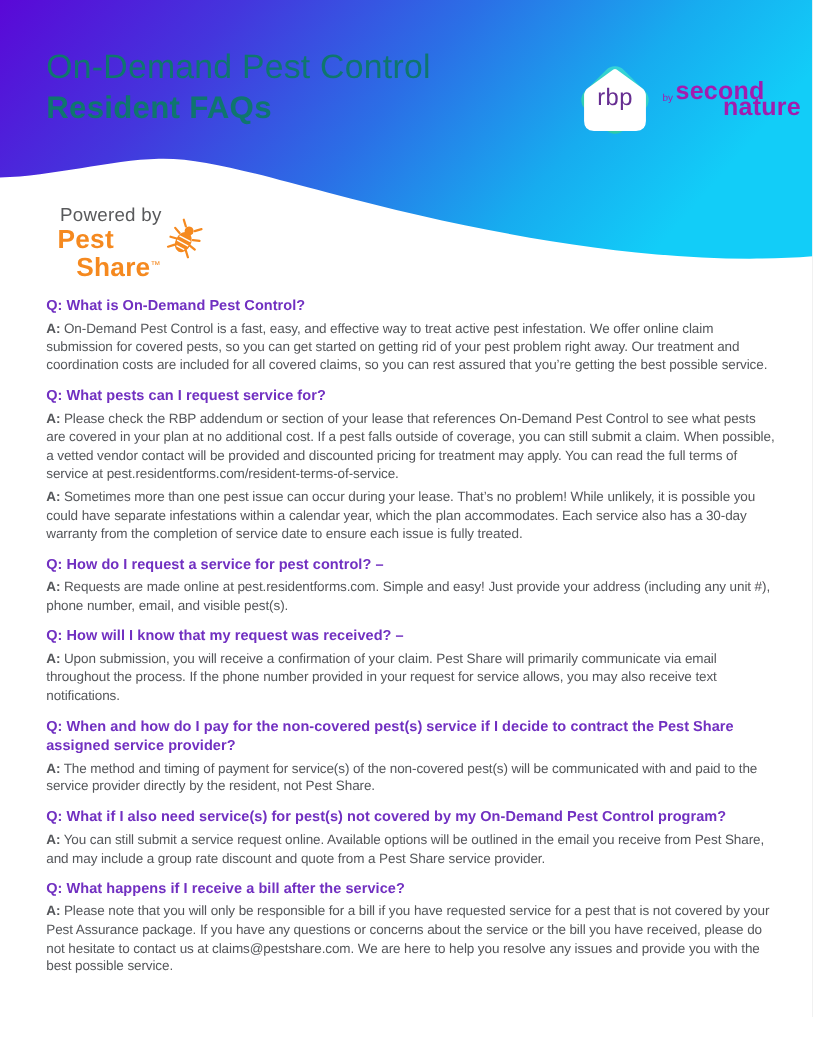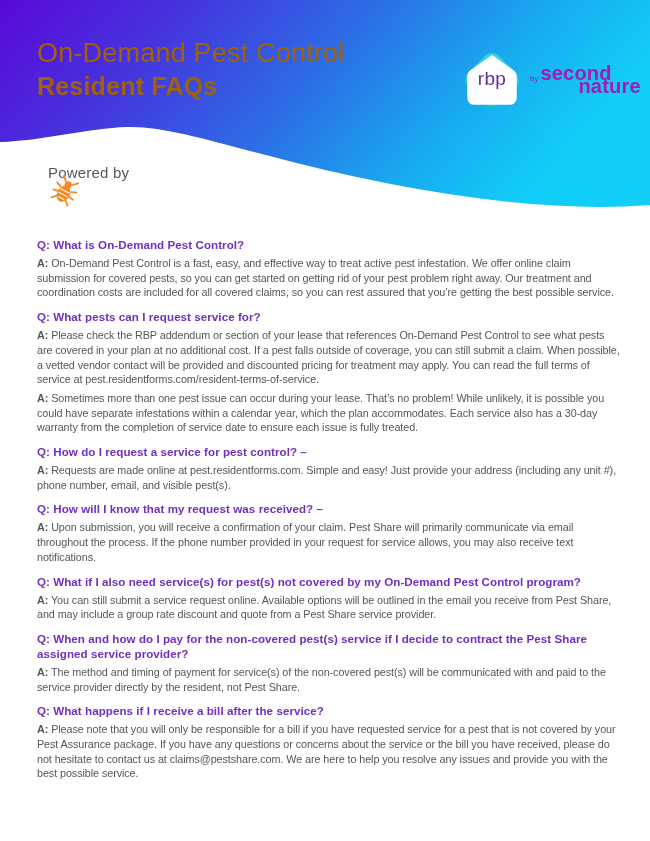--- a/index.html
+++ b/index.html
@@ -9,21 +9,21 @@
     height:841px;
     margin:0 auto;
     background:#ffffff;
     overflow:hidden;
     font-family:"Liberation Sans","DejaVu Sans",sans-serif;
   }
 
   
   .hero{position:relative;width:650px;height:224px;}
   .hero-wave{position:absolute;top:0;left:0;display:block;}
-  .hero-titles{position:absolute;top:36px;left:37px;color:#a16207;}
+  .hero-titles{position:absolute;top:36px;left:37px;color:#0f766e;}
   .hero-title{font-size:27px;font-weight:400;letter-spacing:.2px;line-height:34px;}
   .hero-subtitle{font-size:25px;font-weight:700;letter-spacing:.2px;line-height:32px;}
 
   
   .brand{position:absolute;top:50px;left:462px;display:flex;align-items:center;}
   .rbp-badge{position:relative;width:60px;height:60px;flex:0 0 auto;}
   .rbp-diamond{
     position:absolute;top:8px;left:8px;width:44px;height:44px;
     border-radius:10px;transform:rotate(45deg);
     background:linear-gradient(160deg,#35d4da 0%,#2fc9a4 100%);
@@ -98,20 +98,24 @@
         <span class="sn-name">
           <span>second</span>
           <span class="sn-line2">nature</span>
         </span>
       </div>
     </div>
 
     <div class="pestshare">
       <div class="ps-powered">Powered by</div>
       <div class="ps-row">
+        <span class="ps-word">
+          <span>Pest</span>
+          <span class="ps-line2"><span>Share</span><span class="ps-tm">™</span></span>
+        </span>
         <svg class="ps-bug" width="26" height="30" viewBox="0 0 26 30" aria-hidden="true">
           <g stroke="#f5891f" stroke-width="1.8" stroke-linecap="round" fill="none">
             <path d="M9 6 L5 2"></path>
               <path d="M17 6 L21 2"></path>
             <path d="M7 13 L2 11"></path>
               <path d="M7 18 L2 19"></path>
               <path d="M8 23 L4 27"></path>
             <path d="M19 13 L24 11"></path>
               <path d="M19 18 L24 19"></path>
               <path d="M18 23 L22 27"></path>
@@ -147,27 +151,27 @@
       <h3 class="q">Q: How do I request a service for pest control? –</h3>
       <p class="a"><strong class="a-prefix">A:</strong> <span class="a-text">Requests are made online at pest.residentforms.com. Simple and easy! Just provide your address (including any unit #), phone number, email, and visible pest(s).</span></p>
     </section>
 
     <section class="faq-item">
       <h3 class="q">Q: How will I know that my request was received? –</h3>
       <p class="a"><strong class="a-prefix">A:</strong> <span class="a-text">Upon submission, you will receive a confirmation of your claim. Pest Share will primarily communicate via email throughout the process. If the phone number provided in your request for service allows, you may also receive text notifications.</span></p>
     </section>
 
     <section class="faq-item">
-      <h3 class="q">Q: What if I also need service(s) for pest(s) not covered by my On-Demand Pest Control program?</h3>
-      <p class="a"><strong class="a-prefix">A:</strong> <span class="a-text">You can still submit a service request online. Available options will be outlined in the email you receive from Pest Share, and may include a group rate discount and quote from a Pest Share service provider.</span></p>
+      <h3 class="q">Q: When and how do I pay for the non-covered pest(s) service if I decide to contract the Pest Share assigned service provider?</h3>
+      <p class="a"><strong class="a-prefix">A:</strong> <span class="a-text">The method and timing of payment for service(s) of the non-covered pest(s) will be communicated with and paid to the service provider directly by the resident, not Pest Share.</span></p>
     </section>
 
     <section class="faq-item">
-      <h3 class="q">Q: When and how do I pay for the non-covered pest(s) service if I decide to contract the Pest Share assigned service provider?</h3>
-      <p class="a"><strong class="a-prefix">A:</strong> <span class="a-text">The method and timing of payment for service(s) of the non-covered pest(s) will be communicated with and paid to the service provider directly by the resident, not Pest Share.</span></p>
+      <h3 class="q">Q: What if I also need service(s) for pest(s) not covered by my On-Demand Pest Control program?</h3>
+      <p class="a"><strong class="a-prefix">A:</strong> <span class="a-text">You can still submit a service request online. Available options will be outlined in the email you receive from Pest Share, and may include a group rate discount and quote from a Pest Share service provider.</span></p>
     </section>
 
     <section class="faq-item">
       <h3 class="q">Q: What happens if I receive a bill after the service?</h3>
       <p class="a"><strong class="a-prefix">A:</strong> <span class="a-text">Please note that you will only be responsible for a bill if you have requested service for a pest that is not covered by your Pest Assurance package. If you have any questions or concerns about the service or the bill you have received, please do not hesitate to contact us at claims@pestshare.com. We are here to help you resolve any issues and provide you with the best possible service.</span></p>
     </section>
   </div>
 
 </div>
 

